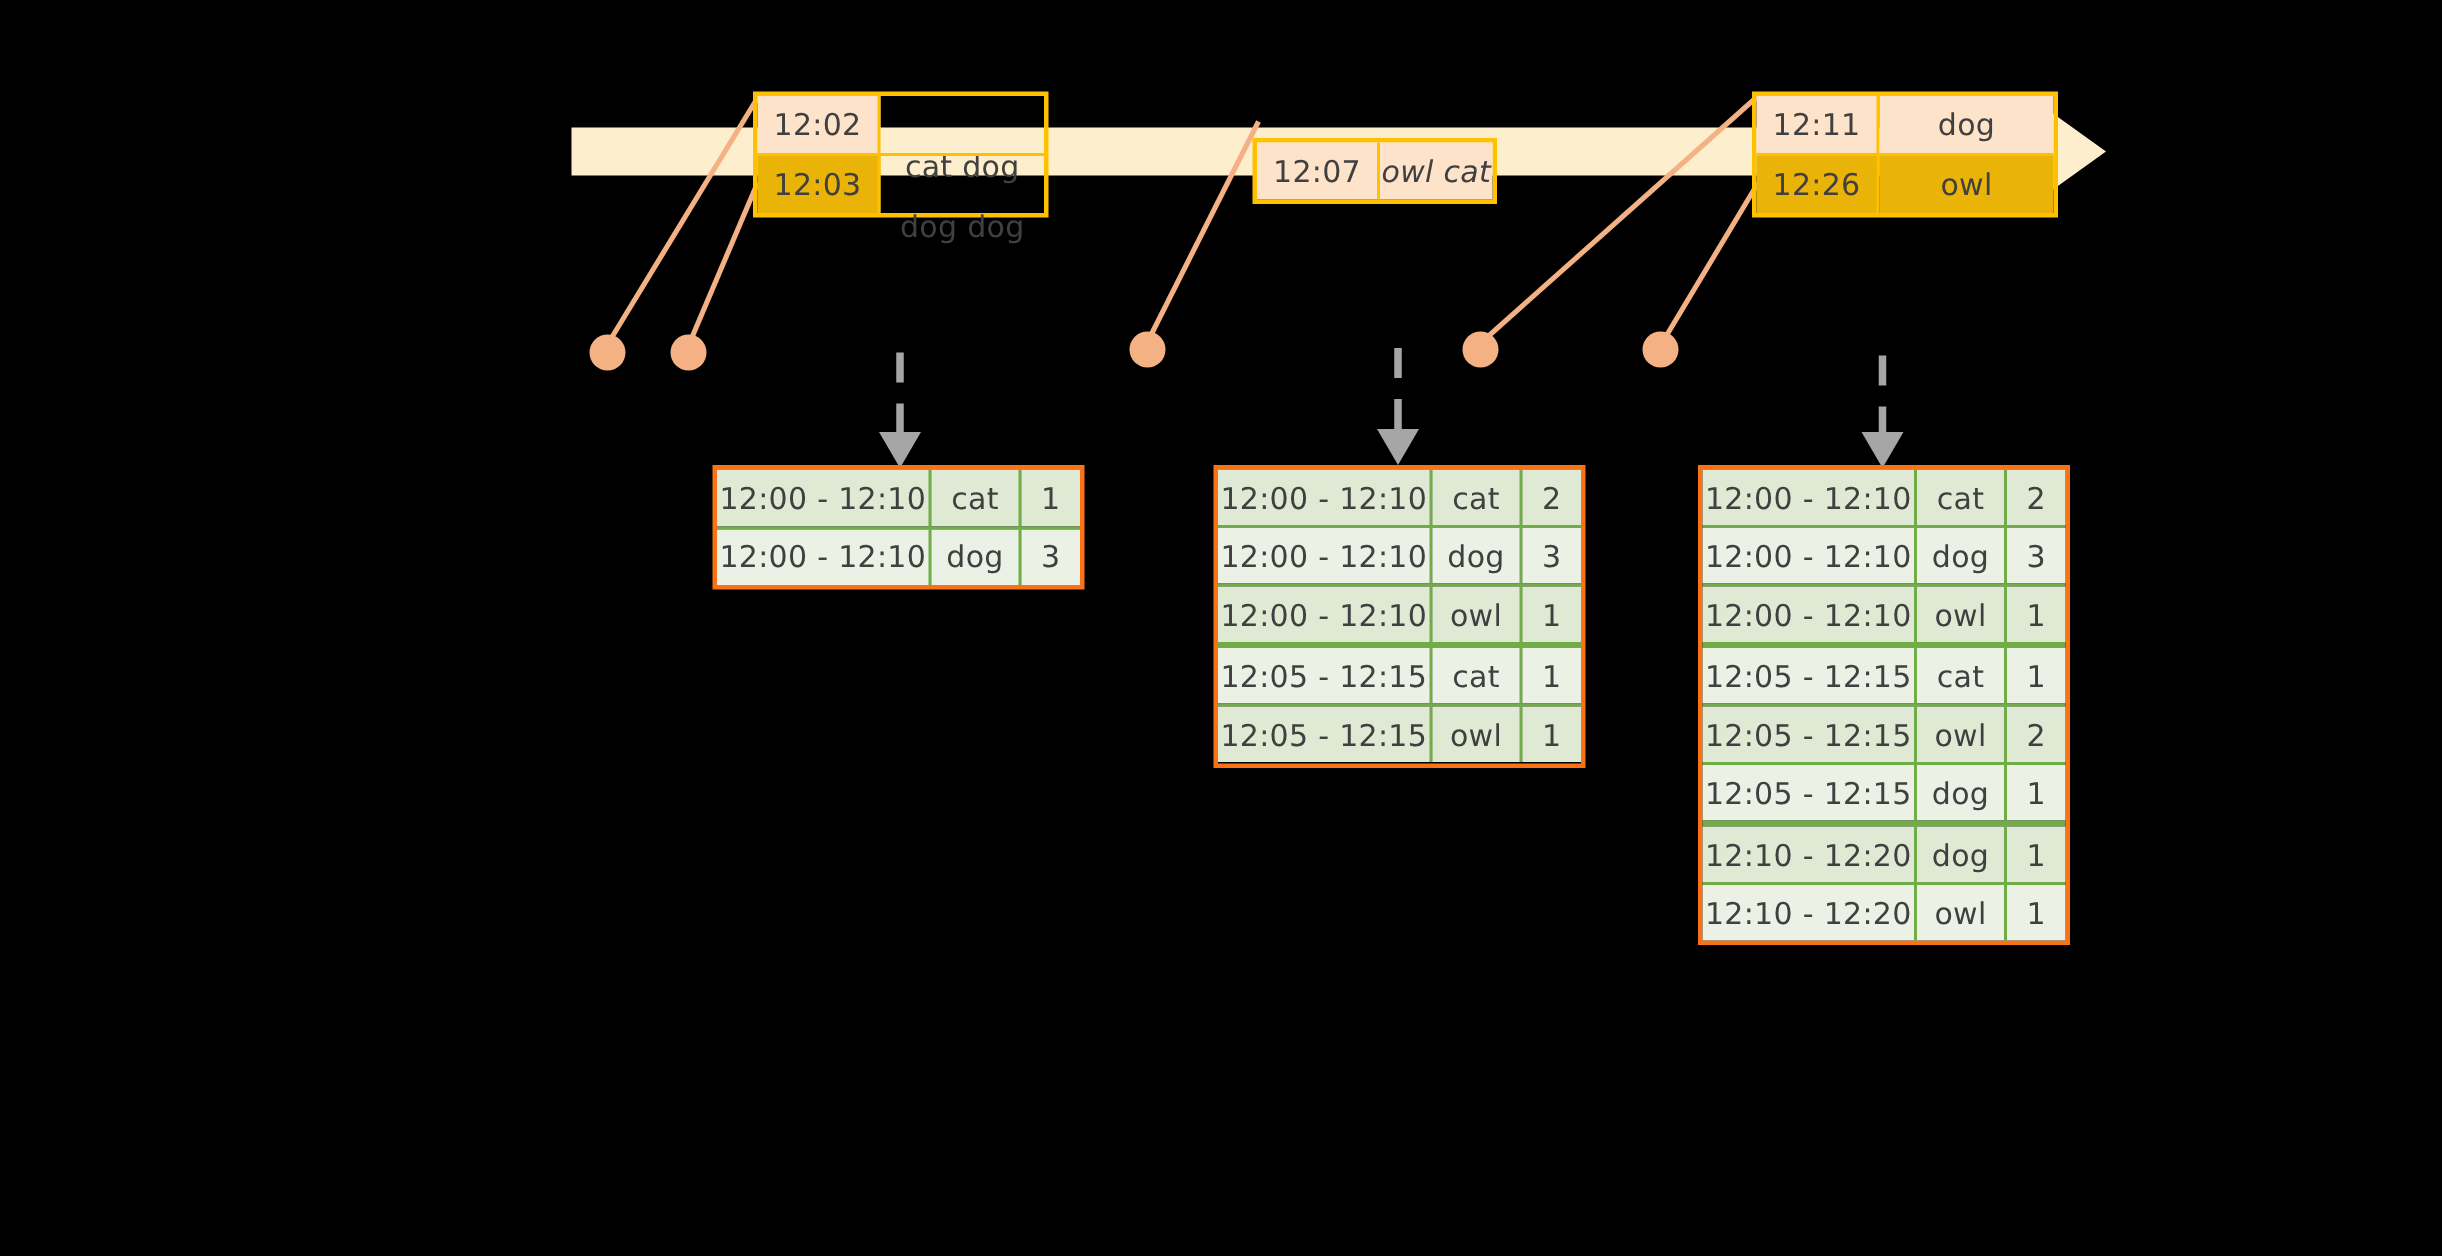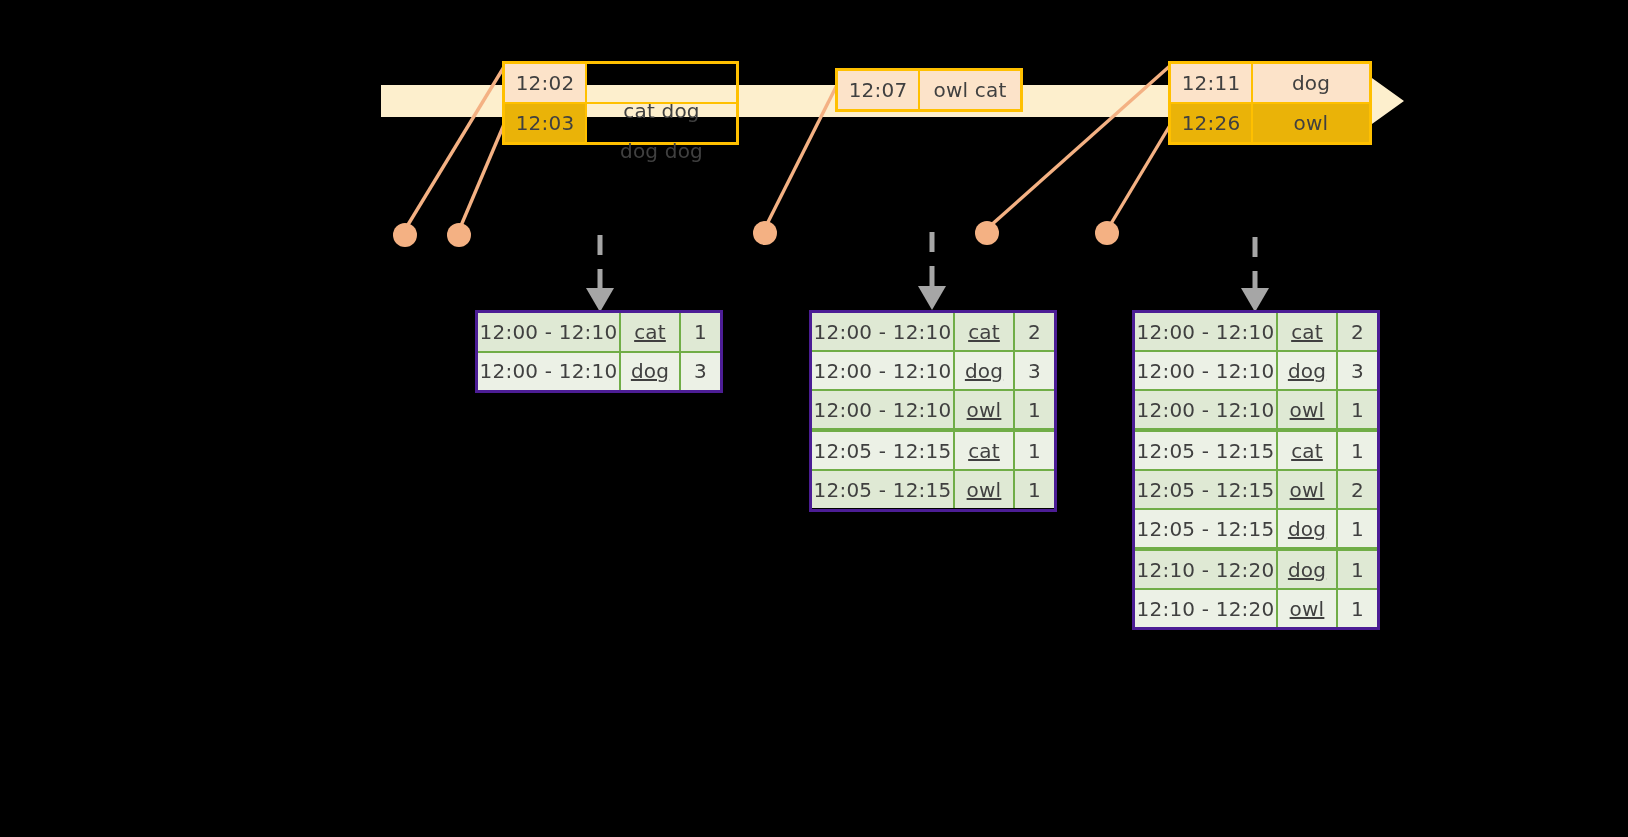--- a/index.html
+++ b/index.html
@@ -45,31 +45,31 @@
     align-items: center;
     justify-content: center;
     font-size: 20px;
     color: #404040;
     box-sizing: border-box;
     letter-spacing: .2px;
   }
   .evt-cell.time { width: 82px; border-right: 2px solid #ffc000; }
   .evt-cell.words { flex: 1; }
 
-  #box-a { left: 502px; top: 61px; width: 237px; }
+  #box-a { left: 502px; top: 61px; width: 197px; }
   #box-a .evt-cell.words { width: 111px; margin-top: 47px; }
-  #box-b { left: 835px; top: 68px; width: 188px; }
-  #box-b .evt-cell.words { width: 111px; }
+  #box-b { left: 835px; top: 92px; width: 163px; }
+  #box-b .evt-cell.words { width: 111px; font-style: italic; }
   #box-c { left: 1168px; top: 61px; width: 204px; }
   #box-c .evt-cell.words { width: 91px; }
 
   
   .res-table {
     position: absolute;
-    border: 3px solid #4c1d95;
+    border: 3px solid #f97316;
     box-sizing: border-box;
     display: flex;
     flex-direction: column;
   }
   .res-row {
     display: flex;
     flex-direction: row;
     height: 37.5px;
   }
   .res-row + .res-row { border-top: 2px solid #70ad47; }
@@ -79,21 +79,21 @@
   .res-cell {
     display: flex;
     align-items: center;
     justify-content: center;
     font-size: 20px;
     color: #404040;
     box-sizing: border-box;
     letter-spacing: .2px;
   }
   .res-cell.win  { border-right: 2px solid #70ad47; }
-  .res-cell.key  { border-right: 2px solid #70ad47; text-decoration: underline; }
+  .res-cell.key  { border-right: 2px solid #70ad47; }
   .res-cell.cnt  { }
 
   #tbl-1 { left: 475px; top: 310px; width: 248px; }
   #tbl-1 .win { width: 143px; } #tbl-1 .key { width: 60px; } #tbl-1 .cnt { flex:1; }
   #tbl-2 { left: 809px; top: 310px; width: 248px; }
   #tbl-2 .win { width: 143px; } #tbl-2 .key { width: 60px; } #tbl-2 .cnt { flex:1; }
   #tbl-3 { left: 1132px; top: 310px; width: 248px; }
   #tbl-3 .win { width: 143px; } #tbl-3 .key { width: 60px; } #tbl-3 .cnt { flex:1; }
 </style>
 </head>

